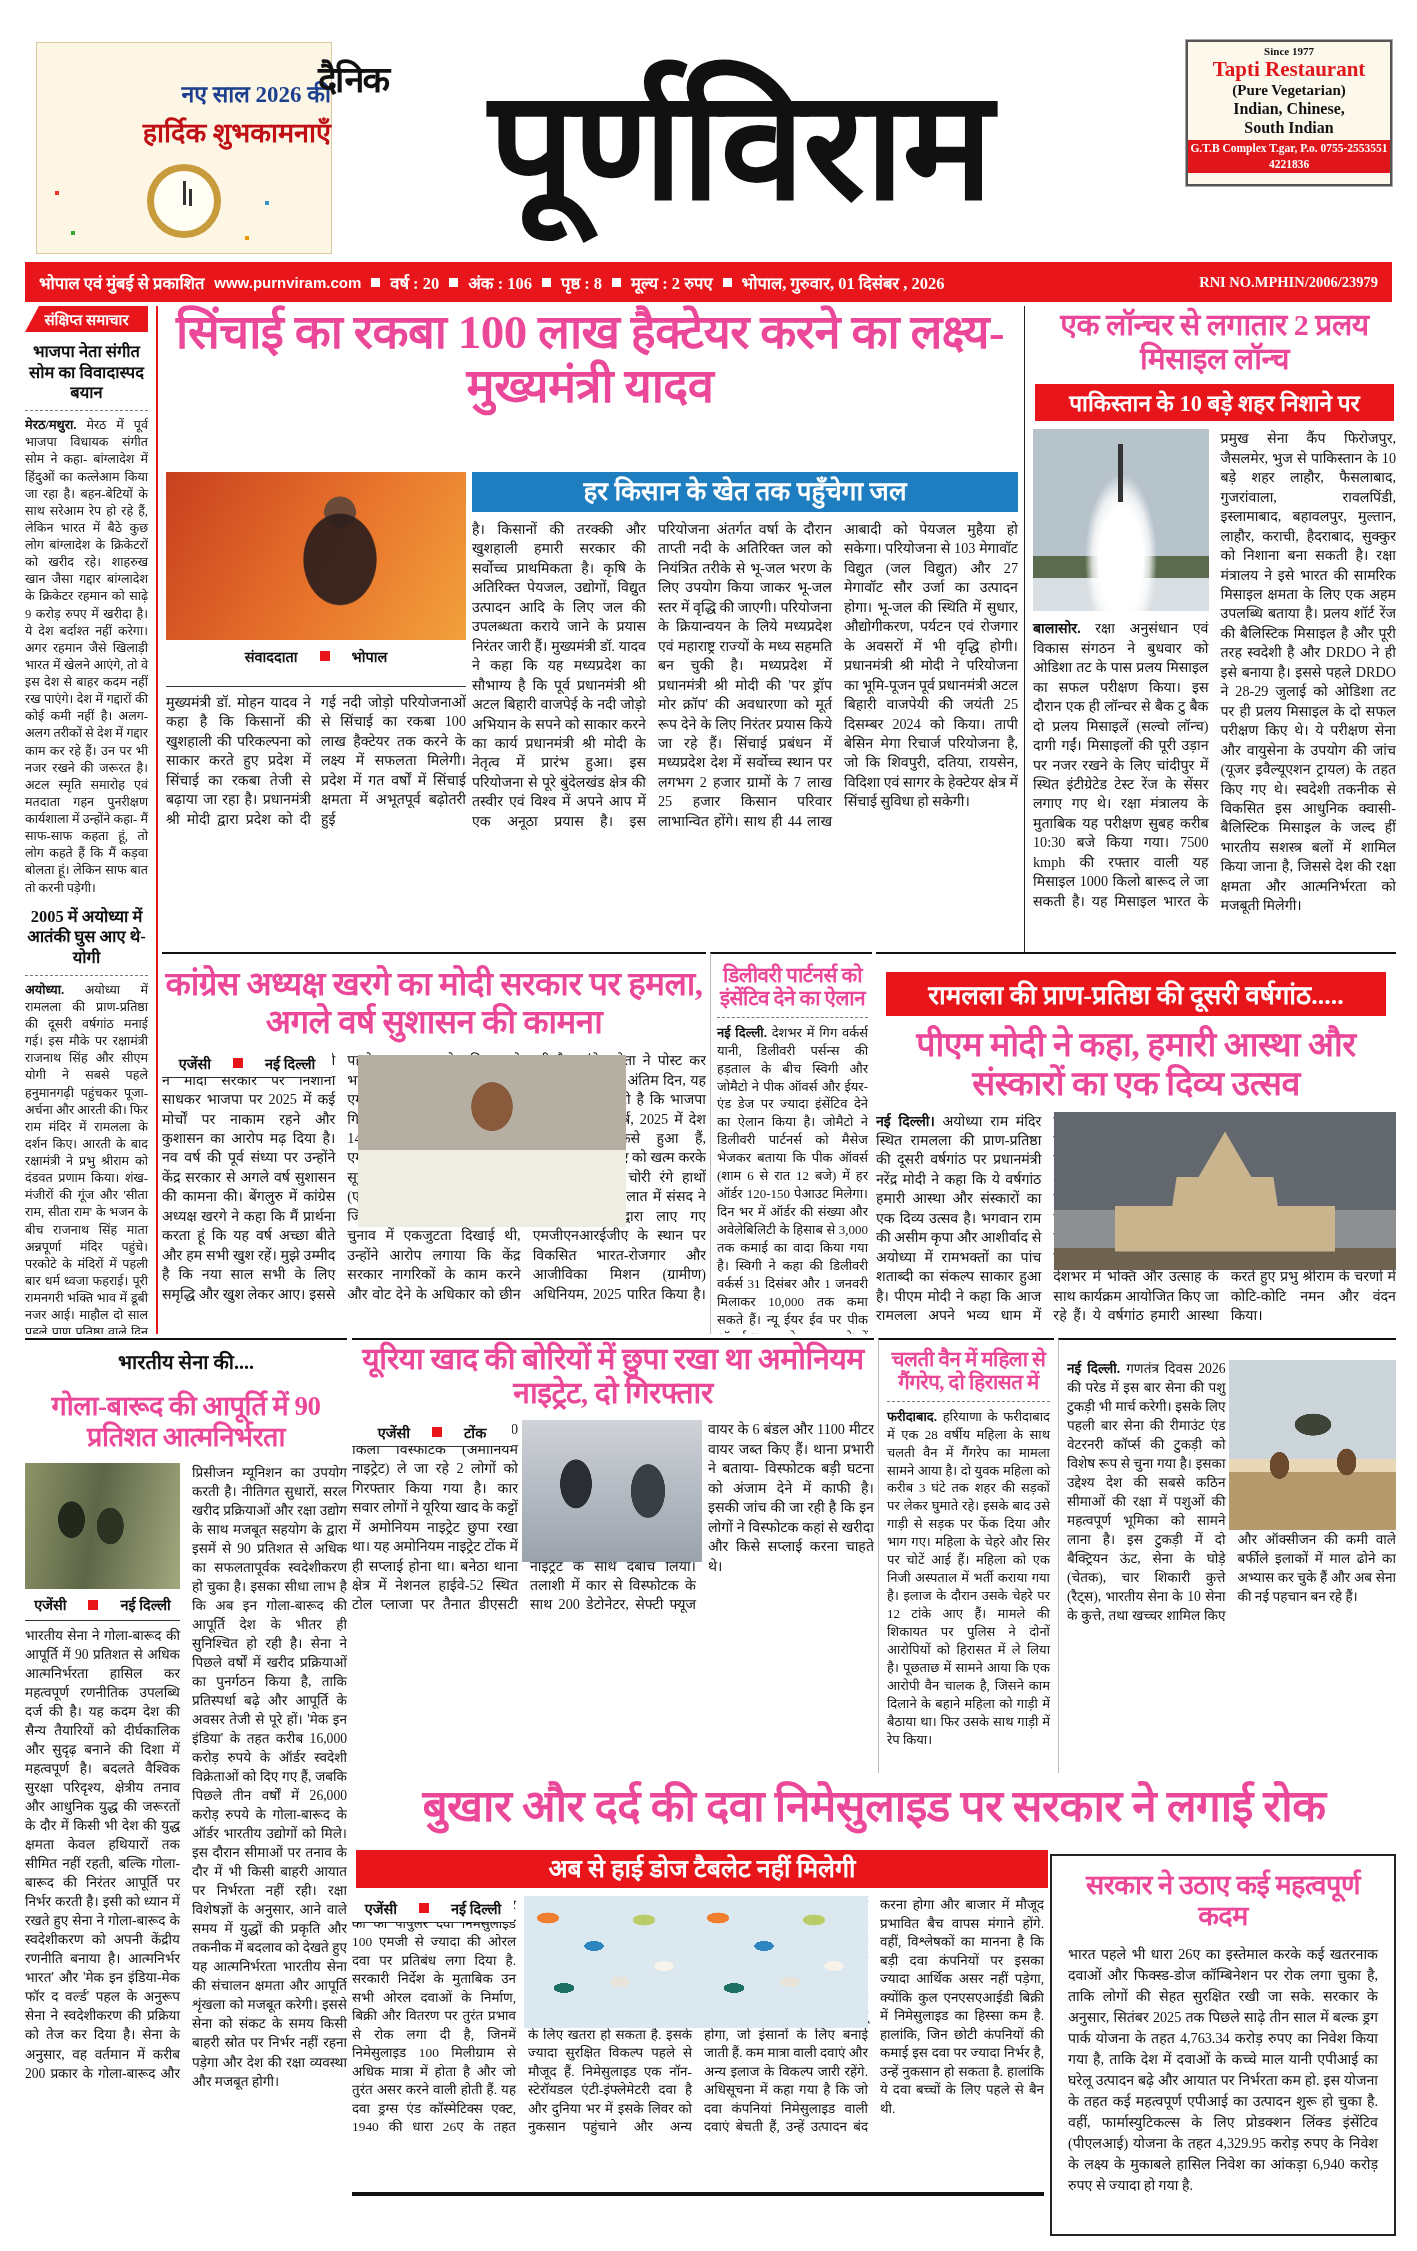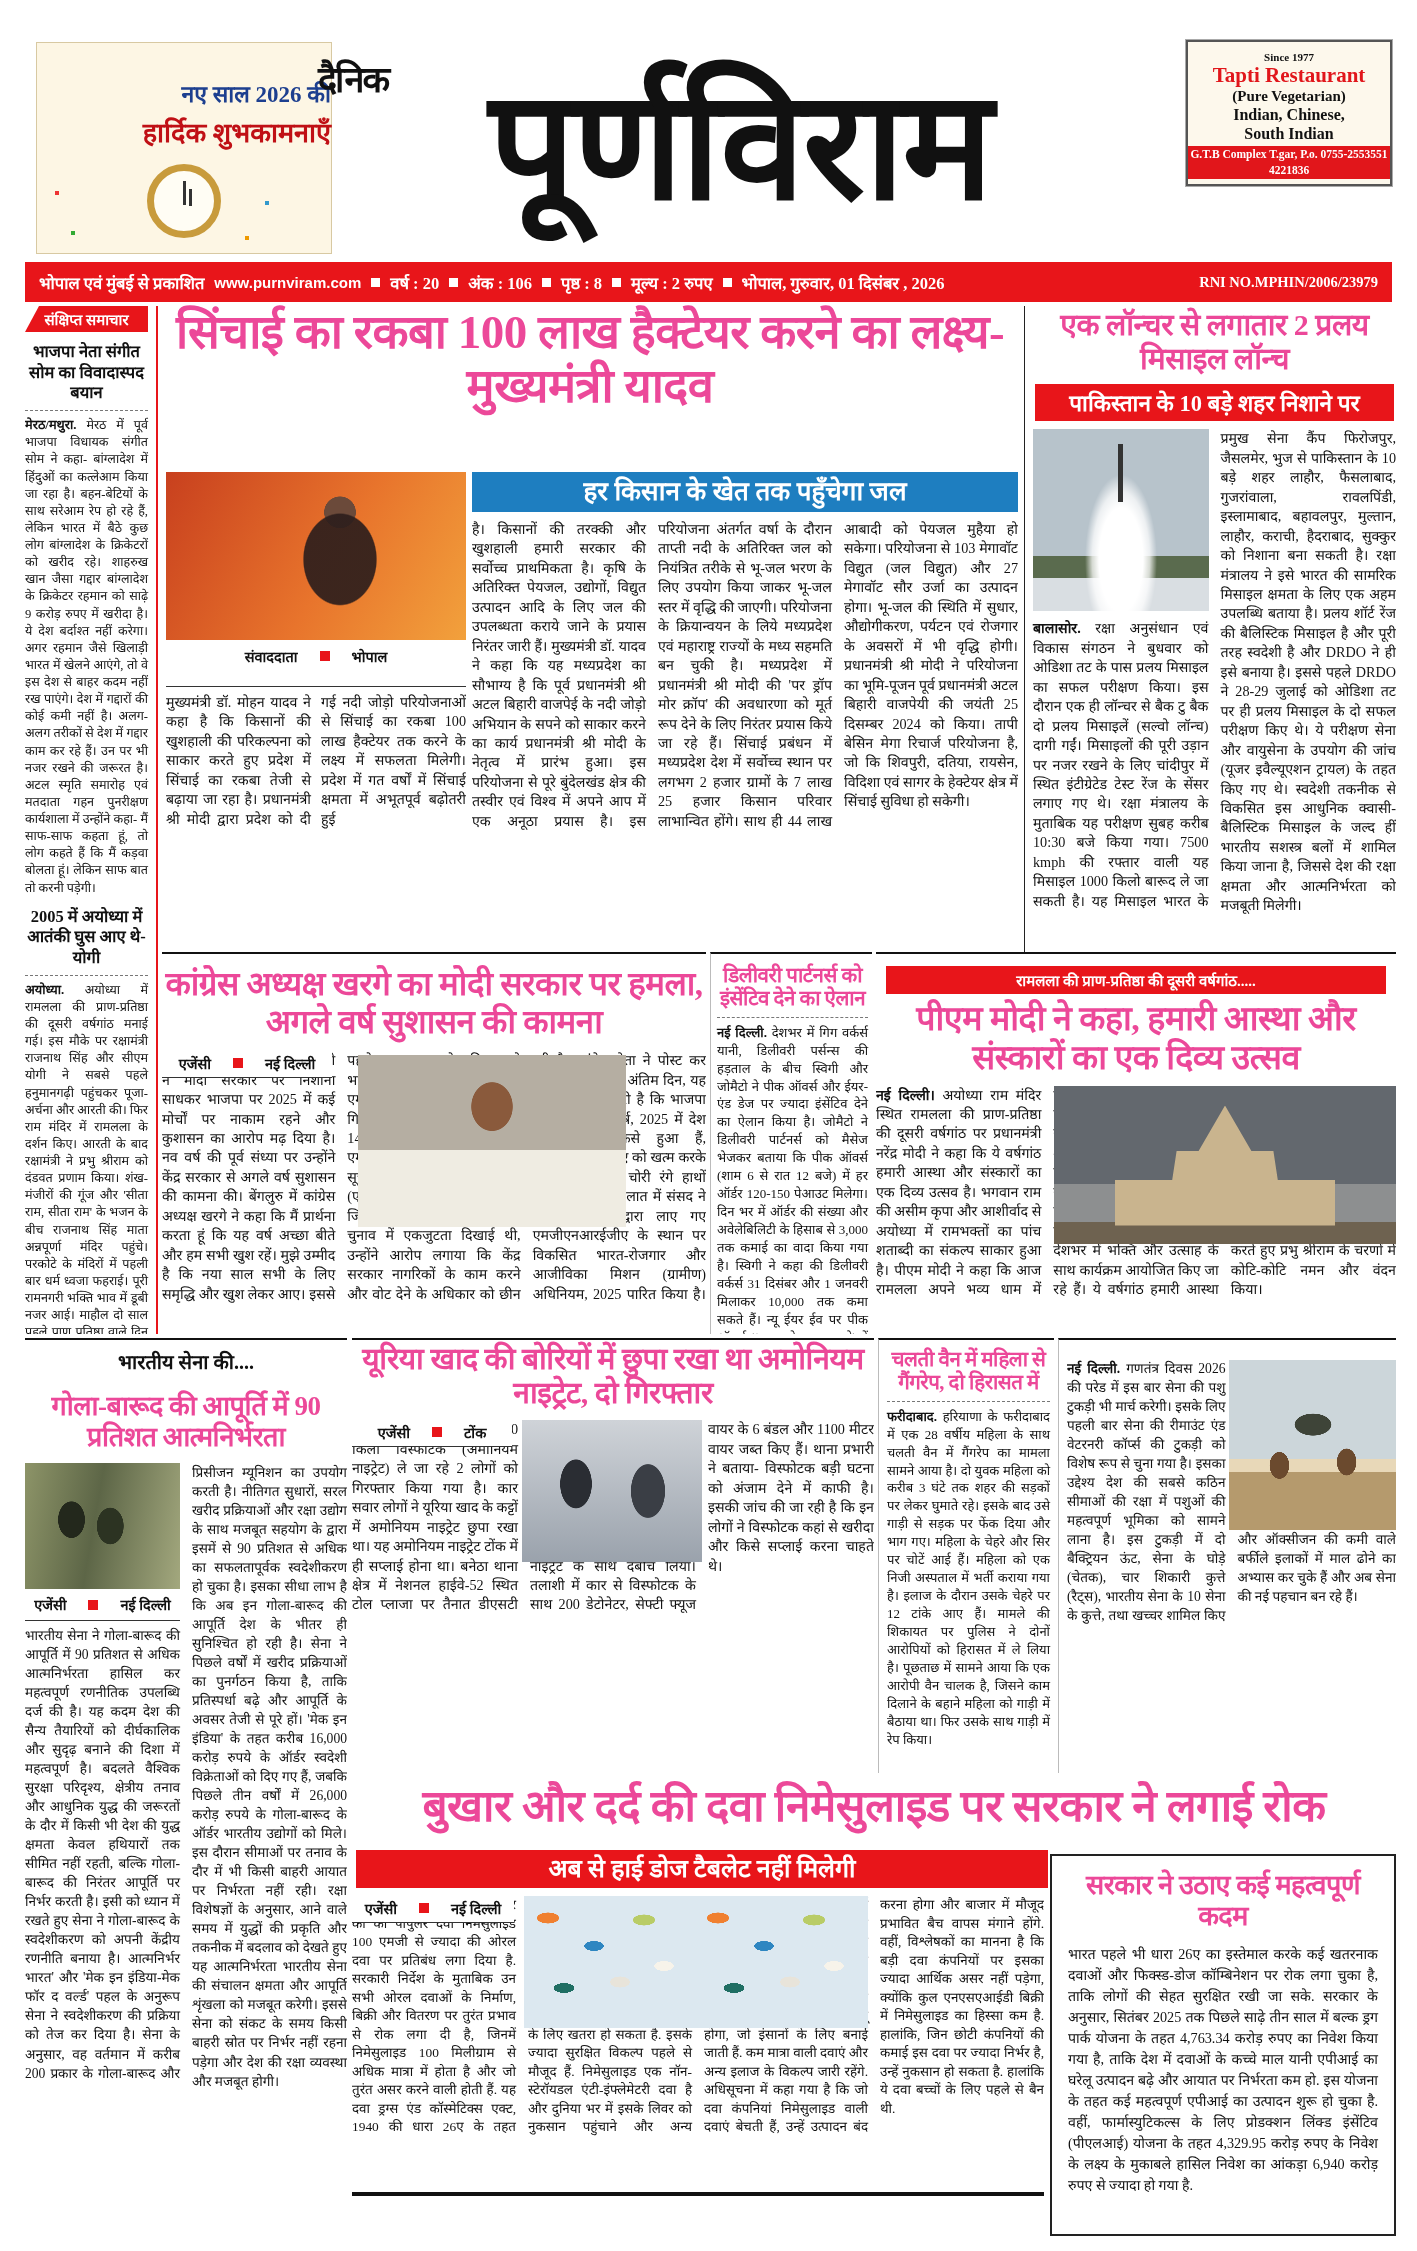--- a/index.html
+++ b/index.html
@@ -22,21 +22,21 @@
   .greet1 { color:#1d3f8f; font-weight:bold; font-size:23px; }
   .greet2 { color:#c01015; font-weight:bold; font-size:27px; margin-top:4px; }
   .clock { width:74px; height:74px; border-radius:50%; border:7px solid #c89b3c; background:#fffdf4; margin:14px auto 0;
            background-image:linear-gradient(#333,#333),linear-gradient(#333,#333);
            background-size:3px 24px,3px 17px; background-position:50% 28%,62% 42%; background-repeat:no-repeat; }
   .daily { left:318px; top:52px; font-size:36px; font-weight:bold; }
   .masthead { left:300px; top:52px; width:880px; text-align:center; font-size:152px; font-weight:bold;
               line-height:1.25; letter-spacing:-2px; }
   .adbox { left:1186px; top:40px; width:206px; height:146px; background:#fdf8ec; border:2px solid #555;
            outline:1px solid #aaa; text-align:center; font-family:"Liberation Serif",serif; }
-  .ad-since { font-size:11px; font-weight:bold; margin-top:9px; }
+  .ad-since { font-size:11px; font-weight:bold; margin-top:3px; }
   .ad-name { color:#e1161b; font-size:21px; font-weight:bold; }
   .ad-veg  { font-size:15px; font-weight:bold; }
   .ad-cuisine { font-size:16px; font-weight:bold; line-height:1.2; }
   .ad-red { background:#e1161b; color:#fff; font-size:11.5px; font-weight:bold; line-height:1.35; margin-top:3px; padding:1px 0; }
 
   
   .dateline { left:25px; top:262px; width:1367px; height:40px; background:#e8151a; color:#fff;
               display:flex; align-items:center; gap:10px; padding:0 14px; font-weight:bold; font-size:16.5px; white-space:nowrap; }
   .sqw { width:9px; height:9px; background:#fff; display:inline-block; flex:none; }
   .dl-rni { margin-left:auto; font-size:14.5px; }
@@ -89,21 +89,21 @@
   .k-body { column-count:3; column-gap:12px; height:100%; }
   .k-byline { position:absolute; left:0; top:0; width:170px; background:#fff; padding:2px 0 4px; border-bottom:1.5px solid #333; }
   .k-photo { position:absolute; left:196px; top:4px; width:268px; height:172px;
              background:
               radial-gradient(34px 40px at 50% 30%,#8a5a3c 60%,transparent 62%),
               linear-gradient(#b5aea2 0 55%,#efece2 55%); }
   .delivery { left:710px; top:952px; width:162px; height:382px; border-top:2px solid #111; padding:10px 4px 0 6px; border-left:1px solid #bbb; }
   .delivery-hl { font-size:20.5px; }
   .delivery-body { font-size:13px; line-height:1.38; }
   .modi { left:876px; top:952px; width:520px; height:382px; border-top:2px solid #111; padding-top:8px; }
-  .modi-kick { font-size:15px; width:500px; margin:4px auto; padding:4px 0; }
+  .modi-kick { font-size:26px; width:500px; margin:10px auto; padding:4px 0; }
   .modi-hl { font-size:34px; margin-top:6px; }
   .m-bodywrap { position:relative; height:238px; margin-top:8px; }
   .m-body { column-count:3; column-gap:12px; height:100%; }
   .m-photo { position:absolute; left:178px; top:0; width:342px; height:158px; overflow:hidden;
              background:linear-gradient(#63686e 0 62%,#8d8f90 62% 86%,#6e6250 86%); }
   .temple { position:absolute; left:50%; bottom:18px; width:220px; height:120px; transform:translateX(-50%);
             background:#c9b48e; clip-path:polygon(50% 0,62% 38%,72% 38%,74% 62%,100% 62%,100% 100%,0 100%,0 62%,26% 62%,28% 38%,38% 38%); }
 
   
   .army { left:25px; top:1338px; width:322px; height:897px; border-top:2px solid #111; padding-top:8px; }

